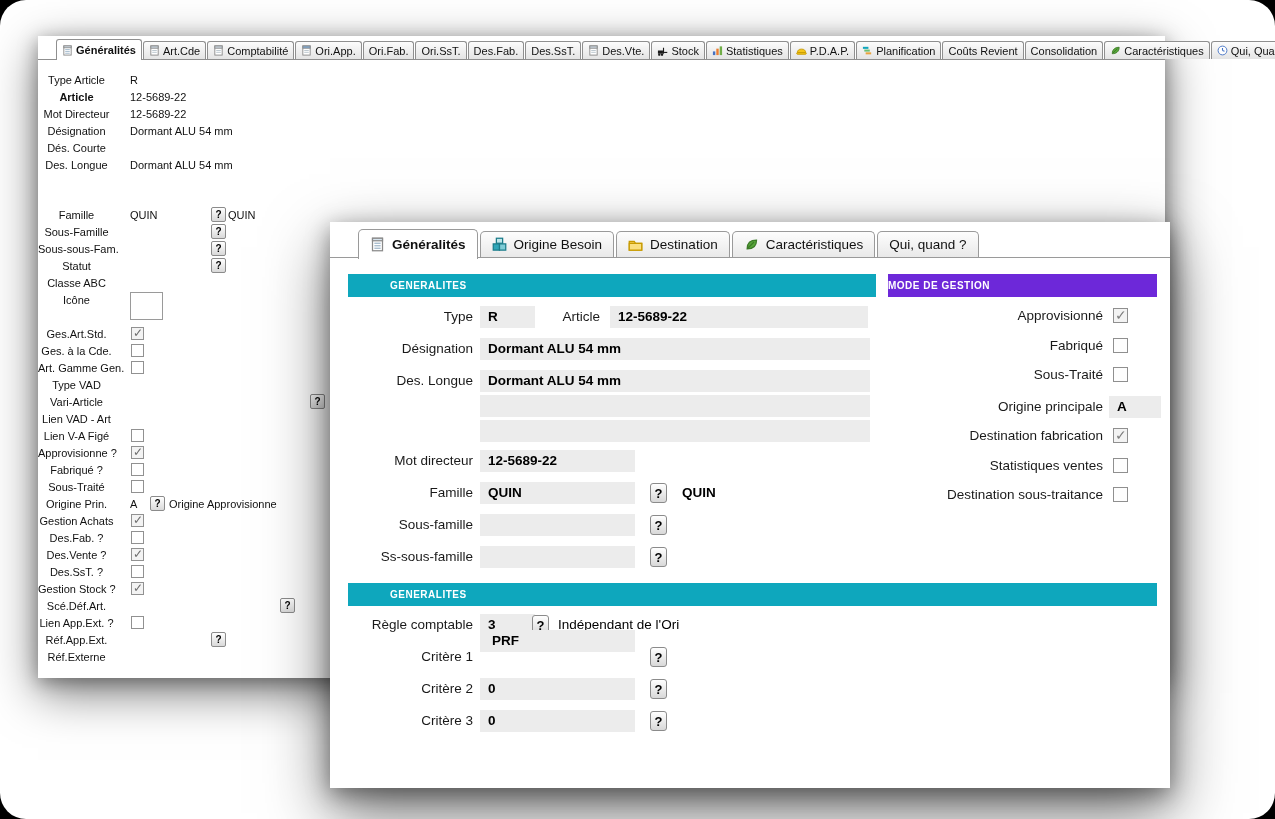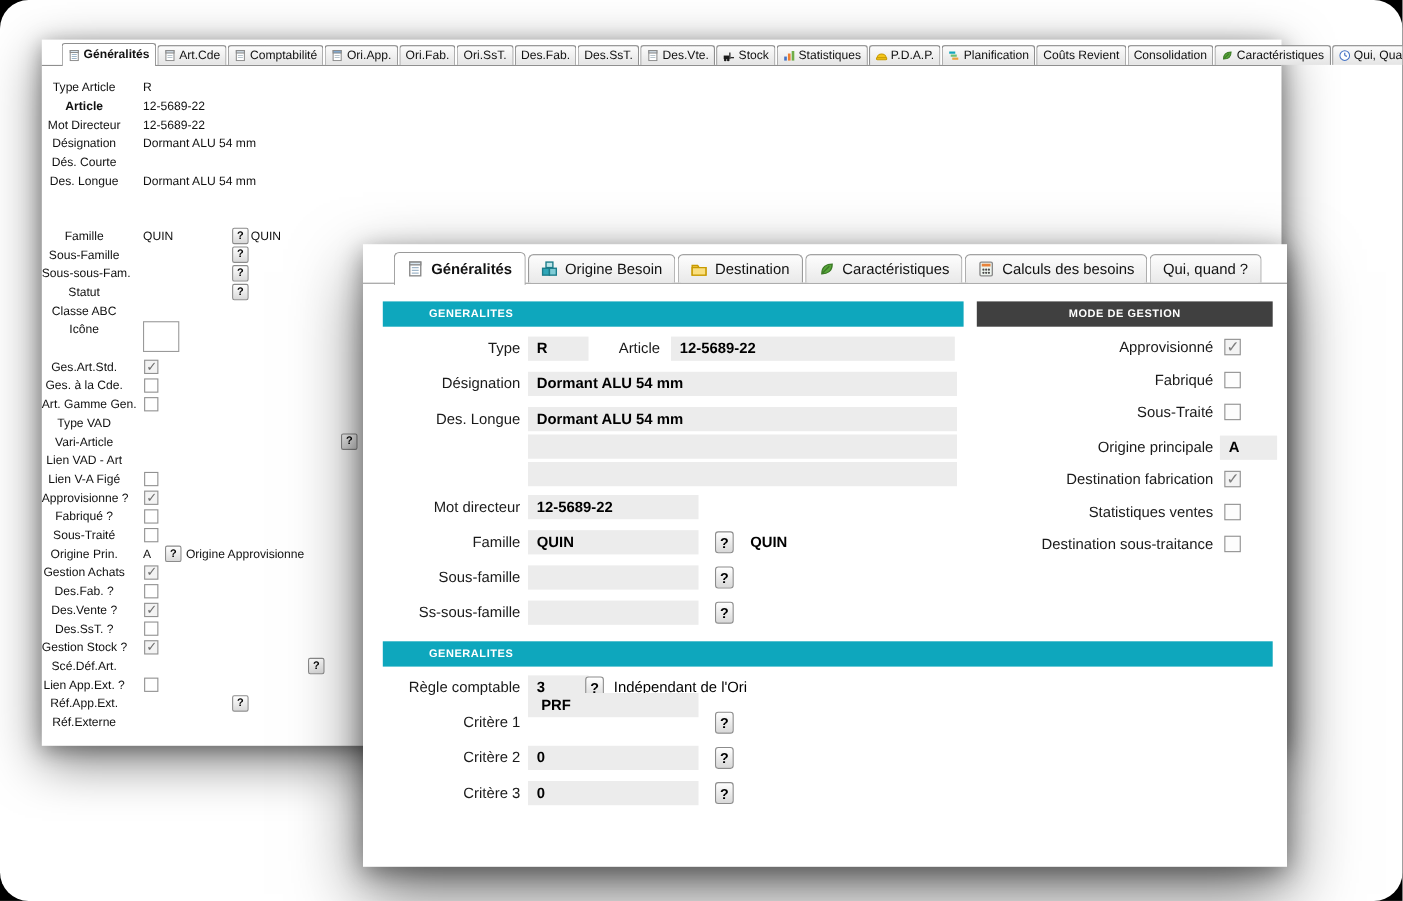--- a/index.html
+++ b/index.html
@@ -376,41 +376,26 @@
         <div class="ftab">
           <span class="ticon">
             <svg width="15" height="15" viewBox="0 0 12 12" xmlns="http://www.w3.org/2000/svg">
               <path d="M2.5 9.5 C2.5 4.5 6 2.5 10 2.5 C10 7.5 6.5 9.5 2.5 9.5 z" fill="#57a639" stroke="#3c7a27"></path>
               <line x1="3" y1="9" x2="8" y2="4" stroke="#3c7a27"></line>
             </svg>
           </span>
           <span>Caractéristiques</span>
         </div>
         <div class="ftab">
-          <span class="ticon">
-            <svg width="15" height="15" viewBox="0 0 12 12" xmlns="http://www.w3.org/2000/svg">
-              <rect x="1.5" y="1" width="9" height="10" rx="1" fill="#eef4ee" stroke="#8a8a8a"></rect>
-              <rect x="2.8" y="2.2" width="6.4" height="2" fill="#e8833a"></rect>
-              <circle cx="4" cy="6.5" r="0.8" fill="#4a4a4a"></circle>
-              <circle cx="6" cy="6.5" r="0.8" fill="#4a4a4a"></circle>
-              <circle cx="8" cy="6.5" r="0.8" fill="#4a4a4a"></circle>
-              <circle cx="4" cy="8.8" r="0.8" fill="#4a4a4a"></circle>
-              <circle cx="6" cy="8.8" r="0.8" fill="#4a4a4a"></circle>
-              <circle cx="8" cy="8.8" r="0.8" fill="#4a4a4a"></circle>
-            </svg>
-          </span>
-          <span>Calculs des besoins</span>
-        </div>
-        <div class="ftab">
           <span>Qui, quand ?</span>
         </div>
       </div>
 
     <div class="bar" style="left:18px; top:52px; width:528px; padding-left:42px; background:#0EA7BD;">GENERALITES</div>
-    <div class="bar" style="left:558px; top:52px; width:269px; text-align:center; background:#404040;">MODE DE GESTION</div>
+    <div class="bar" style="left:558px; top:52px; width:269px; text-align:left; background:#6d28d9;">MODE DE GESTION</div>
     <div class="bar" style="left:18px; top:361px; width:809px; padding-left:42px; background:#0EA7BD;">GENERALITES</div>
 
     <div class="flabel" style="left:0; top:84px; width:143px;">Type</div>
     <div class="ffield" style="left:150px; top:84px; width:55px;">R</div>
     <div class="flabel" style="left:170px; top:84px; width:100px;">Article</div>
     <div class="ffield" style="left:280px; top:84px; width:258px;">12-5689-22</div>
 
     <div class="flabel" style="left:0; top:116px; width:143px;">Désignation</div>
     <div class="ffield" style="left:150px; top:116px; width:390px;">Dormant ALU 54 mm</div>
 

